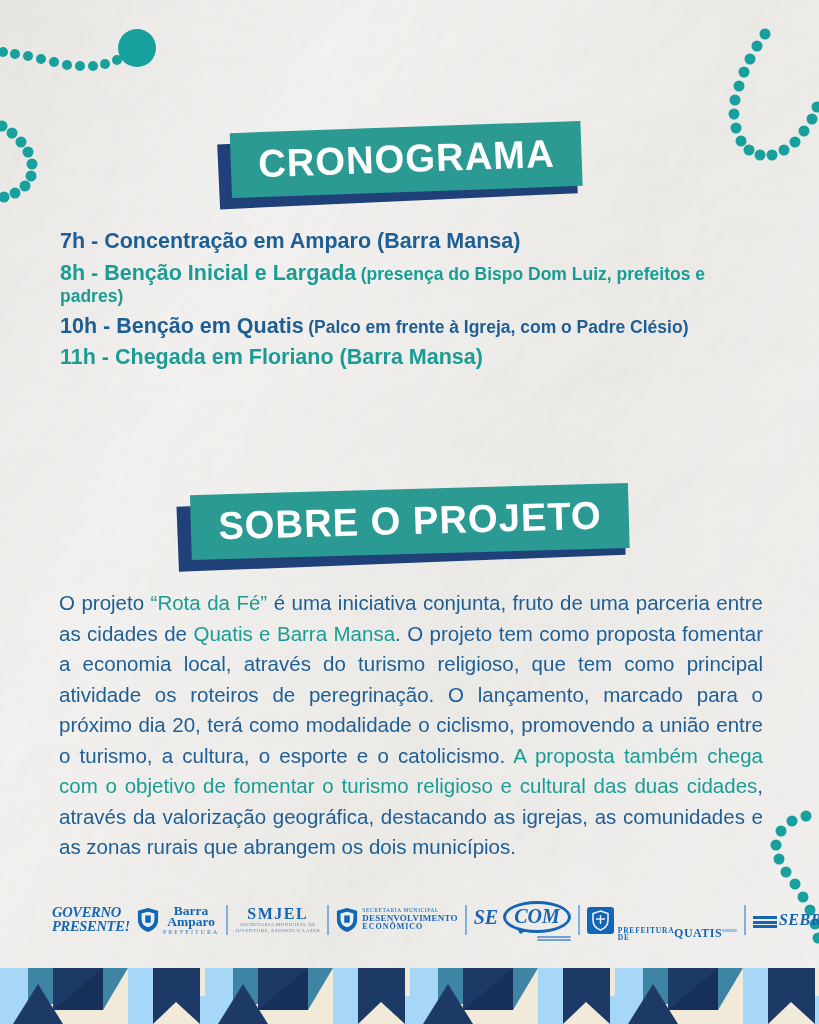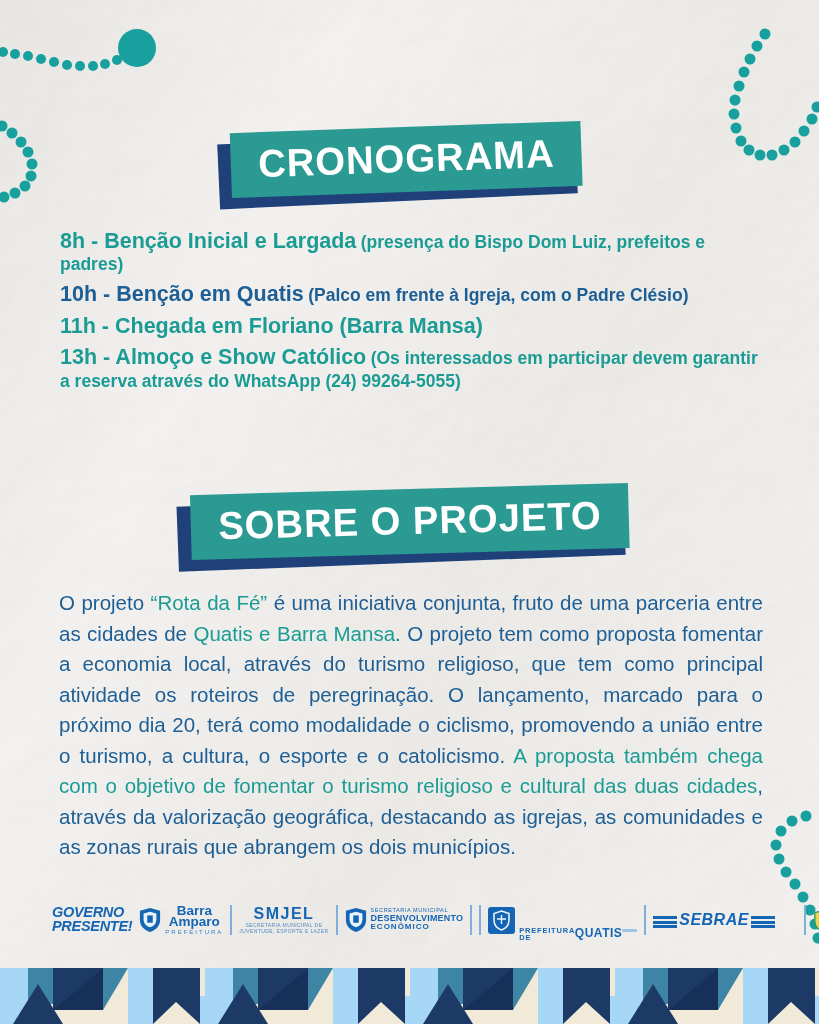--- a/index.html
+++ b/index.html
@@ -51,21 +51,21 @@
     position:absolute;left:59px;top:588px;width:704px;margin:0;
     font-size:20.5px;font-weight:normal;line-height:30.5px;text-align:justify;
   }
 
   
   .footer{
     position:absolute;left:52px;right:50px;top:896px;height:48px;
     display:flex;align-items:center;justify-content:space-between;gap:7px;color:var(--blue);
   }
   .sep{width:2px;height:30px;background:var(--blue-soft);flex:0 0 auto;}
-  .logo{display:flex;align-items:center;gap:4px;flex:0 0 auto;}
+  .logo{display:flex;align-items:center;gap:4px;flex:0 0 auto;font-family:Liberation Serif, serif;}
   .gov-l{font-size:14.5px;font-weight:bold;font-style:italic;line-height:.95;letter-spacing:-.3px;}
   .bm-col{display:flex;flex-direction:column;align-items:center;}
   .bm-name{font-size:13.5px;font-weight:bold;line-height:.85;}
   .bm-sub{font-size:6px;letter-spacing:2px;color:#3a7fc1;margin-top:2px;}
   .crest{width:22px;height:26px;flex:0 0 auto;}
   .smjel-col{display:flex;flex-direction:column;align-items:center;}
   .smjel-title{font-size:16px;font-weight:bold;letter-spacing:1.5px;line-height:1;}
   .smjel-sub{font-size:5px;letter-spacing:.4px;color:#4e8cc7;line-height:1.2;}
   .dv-col{display:flex;flex-direction:column;line-height:1.05;}
   .dv-top{font-size:5.5px;letter-spacing:.6px;}
@@ -168,24 +168,24 @@
   </svg>
 
   <div class="content">
 
     <div class="banner-wrap cron">
       <div class="banner-shadow"></div>
       <div class="banner-face">CRONOGRAMA</div>
     </div>
 
     <div class="schedule" id="schedule">
+        <div class="sched-line tone-navy"><span class="sched-main">7h - Concentração em Amparo (Barra Mansa)</span> <span class="sched-detail"></span></div>
         <div class="sched-line tone-teal"><span class="sched-main">8h - Benção Inicial e Largada</span> <span class="sched-detail">(presença do Bispo Dom Luiz, prefeitos e padres)</span></div>
         <div class="sched-line tone-navy"><span class="sched-main">10h - Benção em Quatis</span> <span class="sched-detail">(Palco em frente à Igreja, com o Padre Clésio)</span></div>
         <div class="sched-line tone-teal"><span class="sched-main">11h - Chegada em Floriano (Barra Mansa)</span> <span class="sched-detail"></span></div>
-        <div class="sched-line tone-teal"><span class="sched-main">13h - Almoço e Show Católico</span> <span class="sched-detail">(Os interessados em participar devem garantir a reserva através do WhatsApp (24) 99264-5055)</span></div>
       </div>
 
     <div class="banner-wrap about">
       <div class="banner-shadow"></div>
       <div class="banner-face">SOBRE O PROJETO</div>
     </div>
 
     <p class="about-par" id="about"><span class="tone-navy">O projeto </span><span class="tone-teal">“Rota da Fé”</span><span class="tone-navy"> é uma iniciativa conjunta, fruto de uma parceria entre as cidades de </span><span class="tone-teal">Quatis e Barra Mansa</span><span class="tone-navy">. O projeto tem como proposta fomentar a economia local, através do turismo religioso, que tem como principal atividade os roteiros de peregrinação. O lançamento, marcado para o próximo dia 20, terá como modalidade o ciclismo, promovendo a união entre o turismo, a cultura, o esporte e o catolicismo. </span><span class="tone-teal">A proposta também chega com o objetivo de fomentar o turismo religioso e cultural das duas cidades</span><span class="tone-navy">, através da valorização geográfica, destacando as igrejas, as comunidades e as zonas rurais que abrangem os dois municípios.</span></p>
 
     <div class="footer" id="footer">
@@ -222,20 +222,28 @@
             <path d="M12 5 L19 7 V13 C19 18 16 21 12 22 C8 21 5 18 5 13 V7 Z" fill="#e8f2fb"></path>
             <rect x="9" y="9" width="6" height="8" fill="#1565b5"></rect>
           </svg>
           <div class="dv-col">
             <div class="dv-top">SECRETARIA MUNICIPAL</div>
             <div class="dv-l1">DESENVOLVIMENTO</div>
             <div class="dv-l2">ECONÔMICO</div>
           </div>
         </div>
         <div class="sep"></div>
+        <div class="logo secom">
+          <span class="secom-se">SE</span>
+          <span class="secom-com">COM</span>
+          <div class="micro-lines">
+            <i></i>
+            <i></i>
+          </div>
+        </div>
         <div class="sep"></div>
         <div class="logo quatis">
           <svg class="crest-sq" viewBox="0 0 27 27">
             <rect width="27" height="27" rx="3" fill="#1565b5"></rect>
             <path d="M13.5 4 L21 6.5 V13 C21 18 17.5 21.5 13.5 23 C9.5 21.5 6 18 6 13 V6.5 Z" fill="none" stroke="#e8f2fb" stroke-width="1.6"></path>
             <path d="M9 12 L18 12 M13.5 8 L13.5 17" stroke="#e8f2fb" stroke-width="1.4"></path>
           </svg>
           <div class="q-col">
             <div class="q-top">PREFEITURA DE</div>
             <div class="q-title">QUATIS</div>

